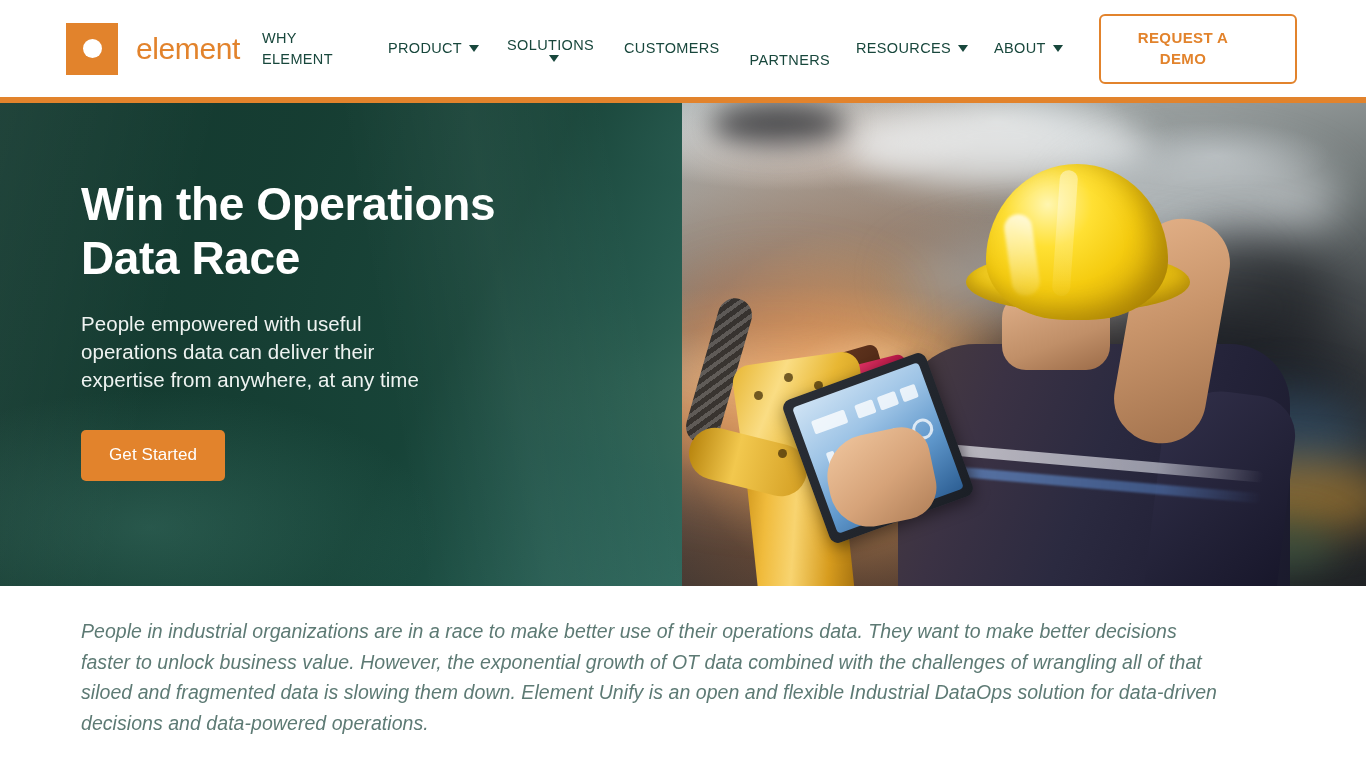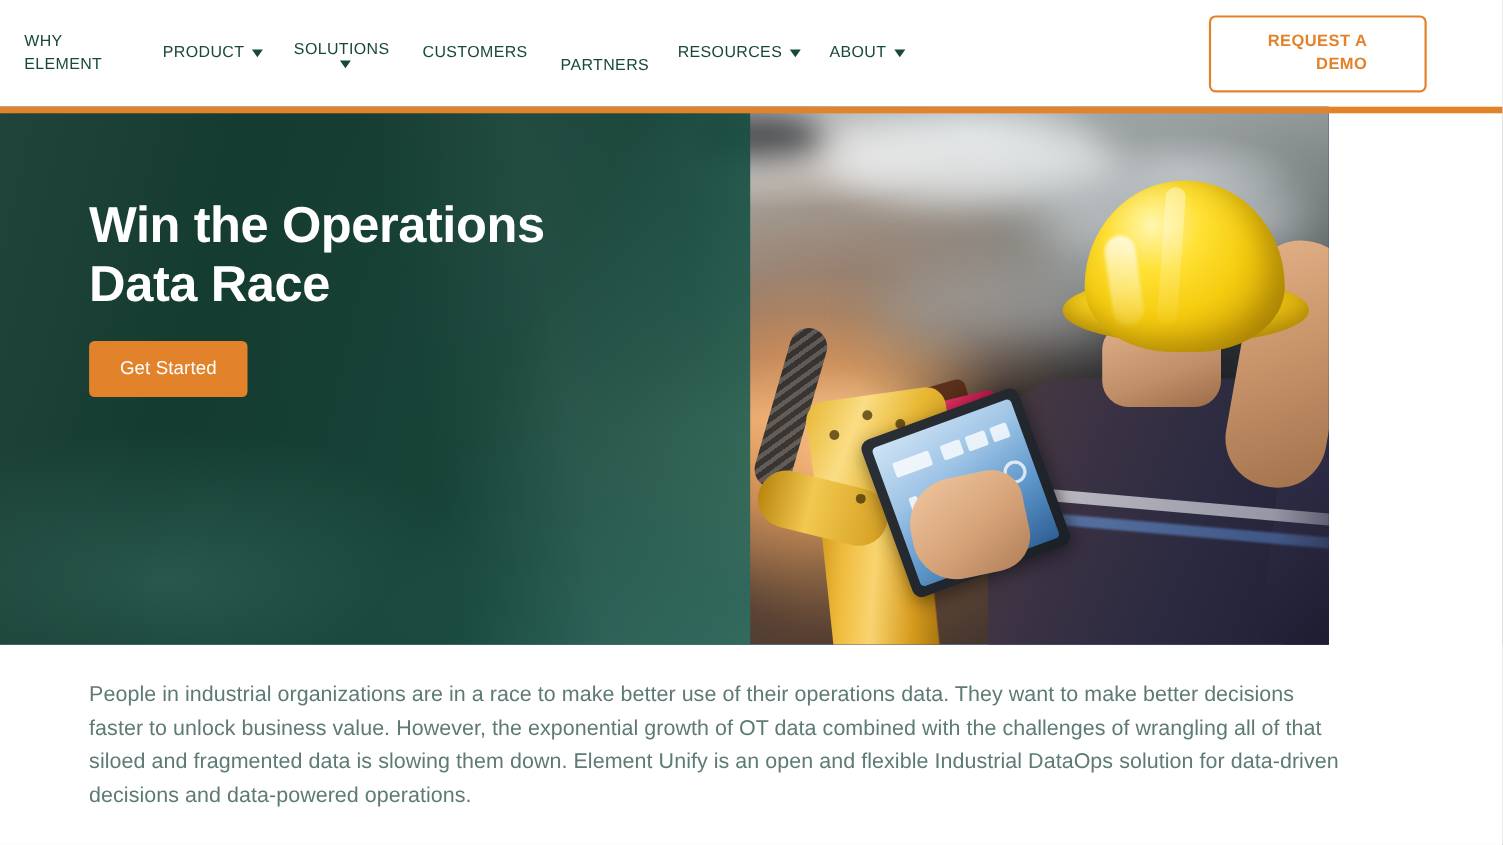--- a/index.html
+++ b/index.html
@@ -108,36 +108,36 @@
     height: 70px;
     border: 2px solid #e2832c;
     border-radius: 6px;
     color: #e2832c;
     background: #ffffff;
     font-size: 15px;
     font-weight: 700;
     letter-spacing: 0.4px;
     text-transform: uppercase;
     line-height: 1.35;
-    text-align: right;
+    text-align: center;
     padding: 0 0 0 22px;
     display: flex;
     align-items: center;
     cursor: pointer;
     font-family: "Liberation Sans", sans-serif;
   }
   .cta-demo span { display: block; max-width: 120px; }
 
   
   .hero {
     position: relative;
-    width: 1208px;
+    width: 1366px;
     height: 489px;
     overflow: hidden;
-    background: #1d4ed8;
+    background: #737373;
   }
 
   
   .hero-photo {
     position: absolute;
     inset: 0;
     background:
       
       radial-gradient(circle at 63% 64%, rgba(255,214,160,0.95) 0%, rgba(255,170,90,0.55) 9%, rgba(214,120,60,0.28) 20%, rgba(0,0,0,0) 38%),
       radial-gradient(ellipse 34% 26% at 58% 58%, rgba(255,236,200,0.8) 0%, rgba(255,190,120,0.25) 45%, rgba(0,0,0,0) 75%),
@@ -419,36 +419,43 @@
     font-family: "Liberation Sans", sans-serif;
     text-align: right;
   }
 
   
   .intro-section {
     width: 1366px;
     height: 182px;
     background: #ffffff;
     padding: 30px 0 0 0;
+    font-style: italic;
   }
   .intro-copy {
     margin: 0 auto 0 81px;
     max-width: 1146px;
     color: #5d7a74;
     font-size: 19.5px;
     line-height: 1.57;
     letter-spacing: 0.05px;
     font-weight: 400;
   }
 </style>
 </head>
 <body>
 
 <header class="site-header">
 
+  <a class="brand" href="#">
+    <span class="brand-mark">
+      <span class="brand-mark-dot"></span>
+    </span>
+    <span class="brand-word">element</span>
+  </a>
 
   <nav class="main-nav">
 
     <a class="nav-item stacked nav-gap-1" href="#">
       <span>WHY
 ELEMENT</span>
     </a>
 
     <a class="nav-item nav-gap-2" href="#">
       <span>PRODUCT</span>
@@ -543,19 +550,22 @@
       </span>
     </span>
     <span class="hand-left"></span>
   </div>
 
   <div class="hero-overlay"></div>
 
   <div class="hero-content">
     <h1 class="hero-title">Win the Operations
 Data Race</h1>
+    <p class="hero-sub">People empowered with useful
+operations data can deliver their
+expertise from anywhere, at any time</p>
     <button class="hero-btn" type="button">Get Started</button>
   </div>
 </section>
 
 <section class="intro-section">
   <p class="intro-copy">People in industrial organizations are in a race to make better use of their operations data. They want to make better decisions faster to unlock business value. However, the exponential growth of OT data combined with the challenges of wrangling all of that siloed and fragmented data is slowing them down. Element Unify is an open and flexible Industrial DataOps solution for data-driven decisions and data-powered operations.</p>
 </section>
 
 </body></html>

